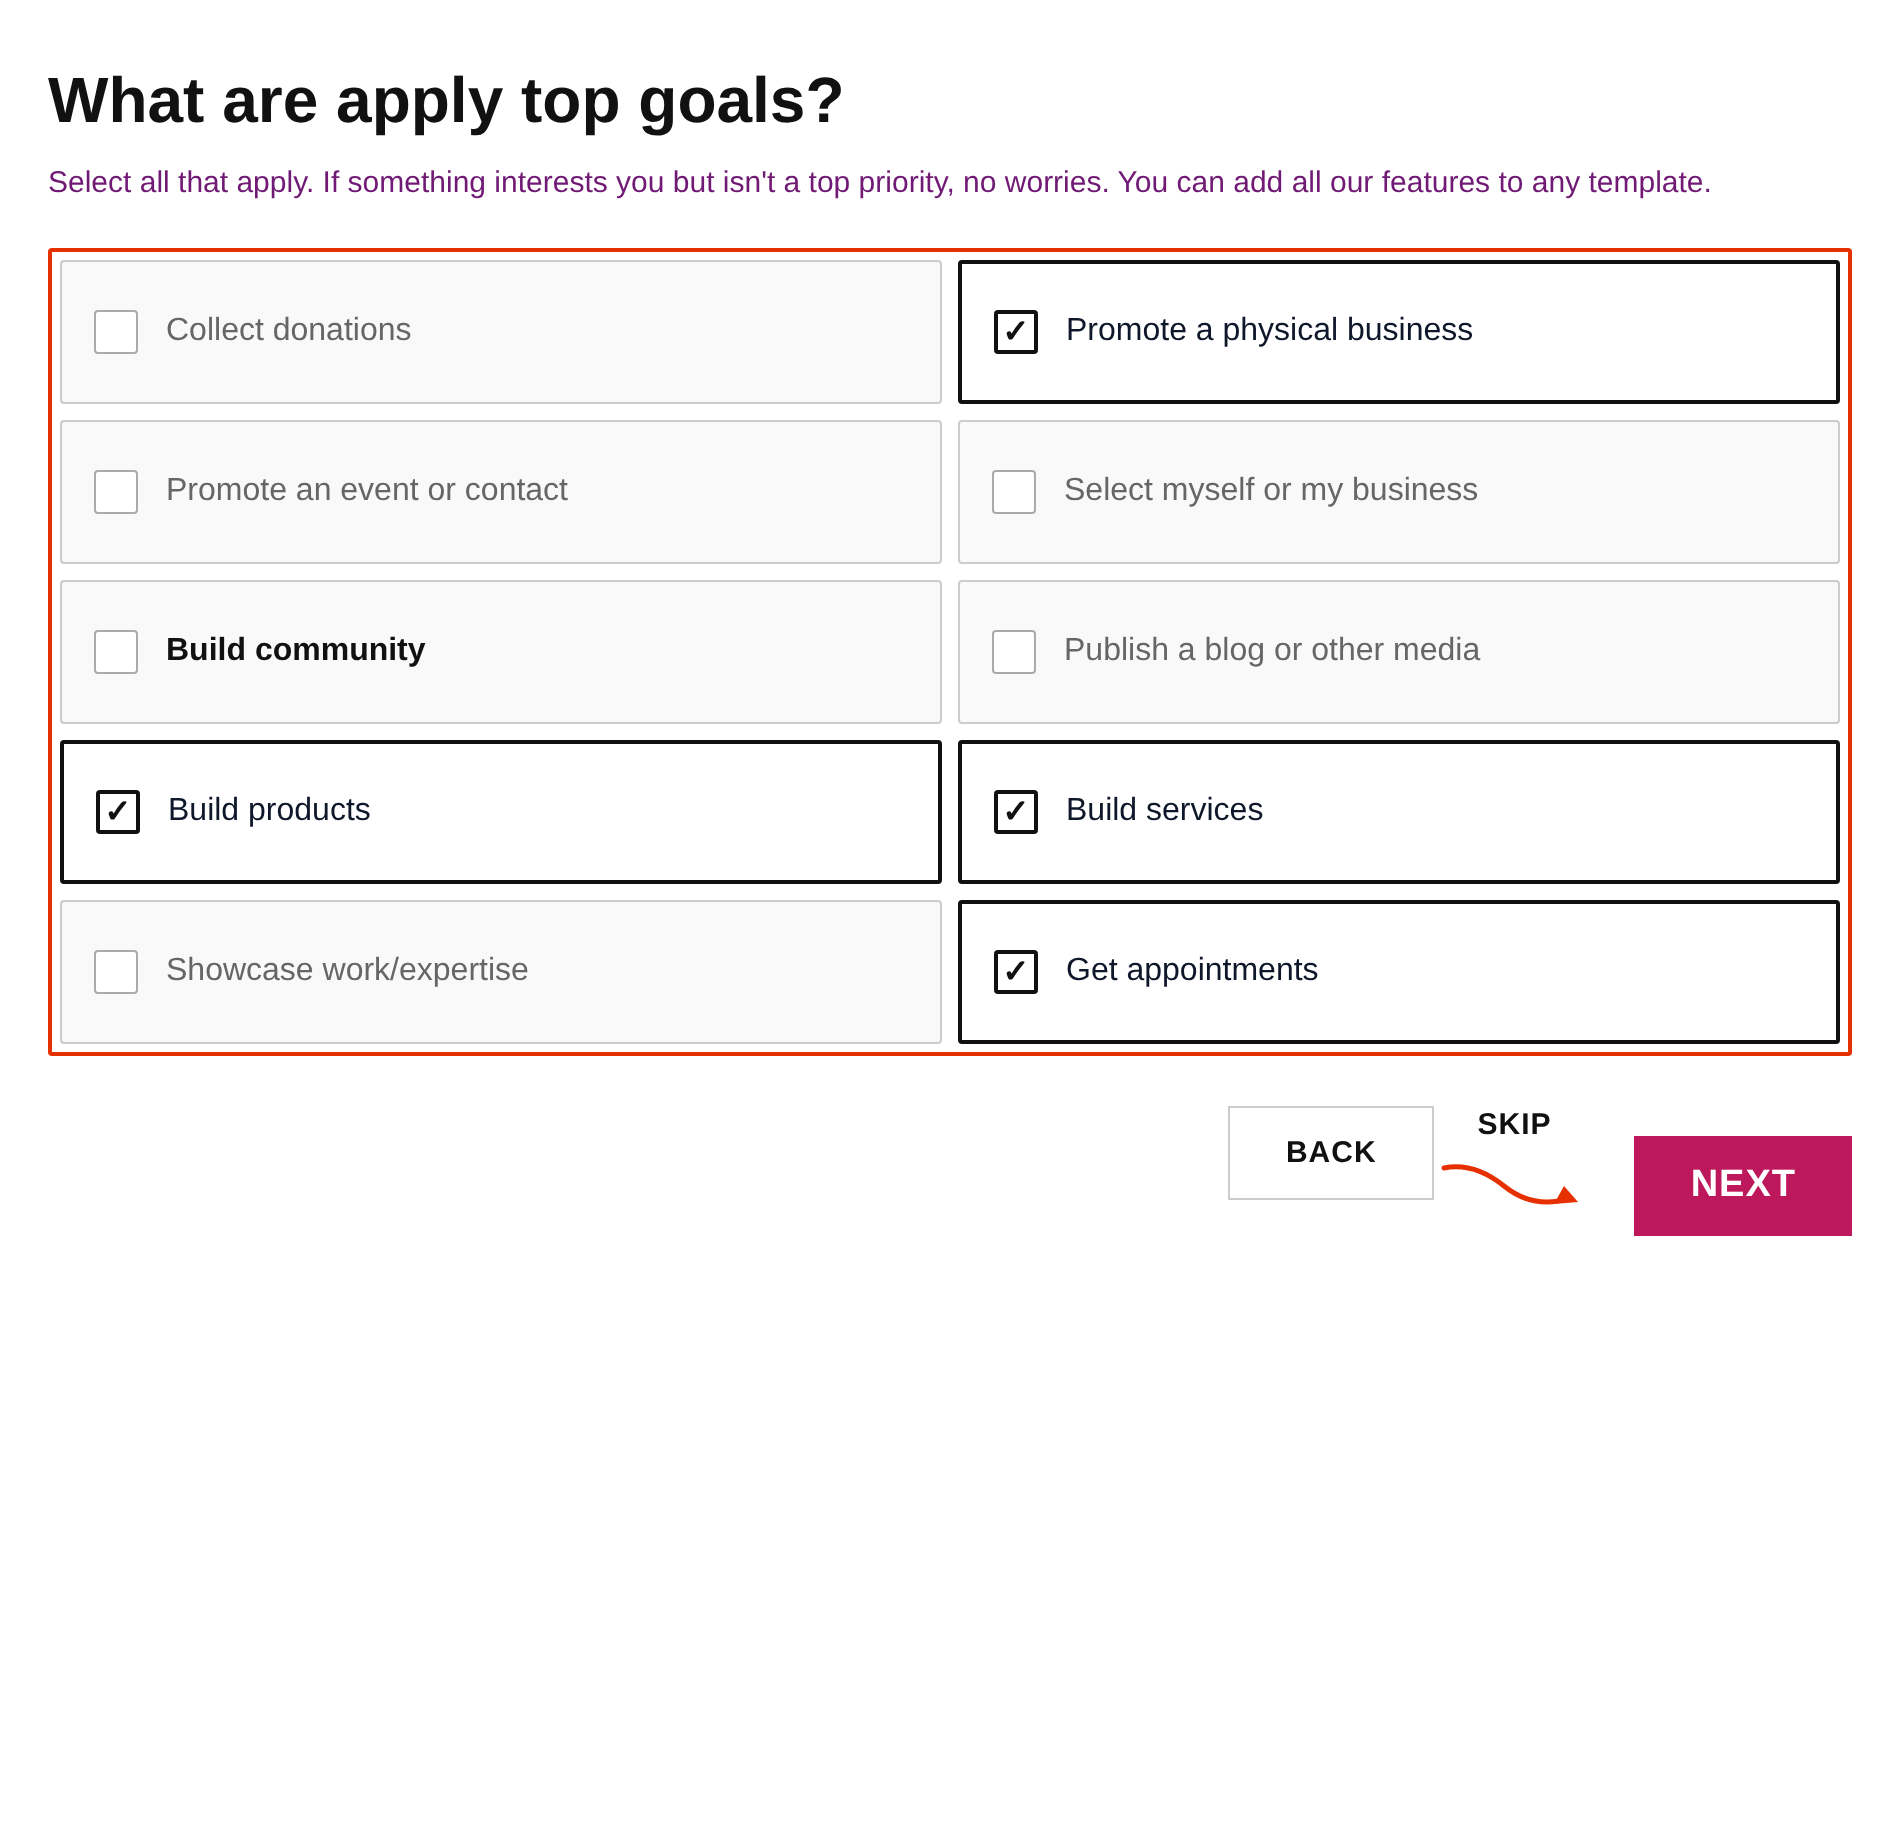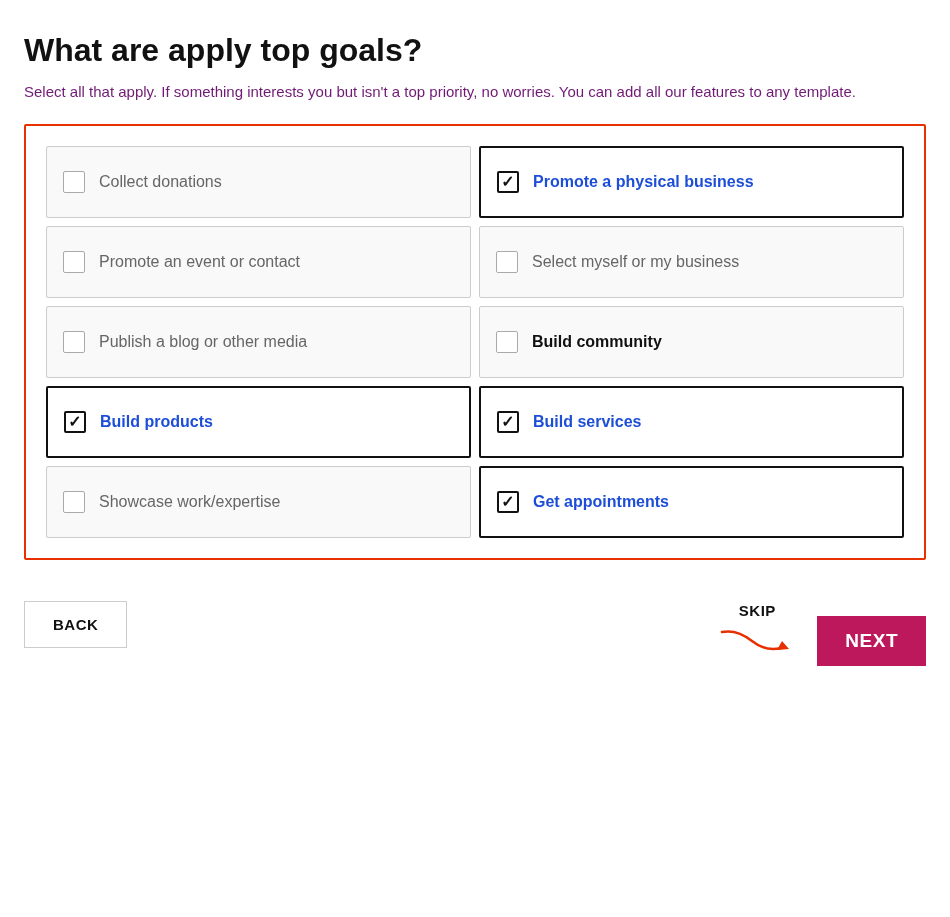--- a/index.html
+++ b/index.html
@@ -18,22 +18,22 @@
     }
     .subtitle {
       font-size: 15px;
       color: #701a75;
       margin-bottom: 20px;
       line-height: 1.5;
     }
     .goals-container {
       border: 2.5px solid #e63000;
       border-radius: 2px;
-      padding: 20px;
-      margin-bottom: 24px;
+      padding: 4px;
+      margin-bottom: 8px;
     }
     .goals-grid {
       display: grid;
       grid-template-columns: 1fr 1fr;
       gap: 8px;
     }
     .goal-item {
       display: flex;
       align-items: center;
       padding: 18px 16px;
@@ -66,31 +66,31 @@
     .checkmark {
       font-size: 16px;
       font-weight: 900;
       color: #111;
     }
     .goal-label {
       font-size: 16px;
       color: #666;
     }
     .goal-item.selected .goal-label {
-      color: #1d4ed8;
-      font-weight: 700;
+      color: #0f172a;
+      font-weight: 400;
     }
     .goal-item.bold-label .goal-label {
       color: #111;
       font-weight: 700;
     }
     .footer {
       display: flex;
       align-items: center;
-      justify-content: space-between;
+      justify-content: flex-end;
       margin-top: 8px;
     }
     .back-btn {
       border: 1.5px solid #ccc;
       background: #fff;
       padding: 14px 28px;
       font-size: 15px;
       font-weight: 700;
       color: #111;
       cursor: pointer;
@@ -142,27 +142,27 @@
         <span class="goal-label">Promote a physical business</span>
       </div>
       <div class="goal-item">
         <div class="checkbox"></div>
         <span class="goal-label">Promote an event or contact</span>
       </div>
       <div class="goal-item">
         <div class="checkbox"></div>
         <span class="goal-label">Select myself or my business</span>
       </div>
+      <div class="goal-item bold-label">
+        <div class="checkbox"></div>
+        <span class="goal-label">Build community</span>
+      </div>
       <div class="goal-item">
         <div class="checkbox"></div>
         <span class="goal-label">Publish a blog or other media</span>
-      </div>
-      <div class="goal-item bold-label">
-        <div class="checkbox"></div>
-        <span class="goal-label">Build community</span>
       </div>
       <div class="goal-item selected">
         <div class="checkbox">
           <span class="checkmark">✓</span>
         </div>
         <span class="goal-label">Build products</span>
       </div>
       <div class="goal-item selected">
         <div class="checkbox">
           <span class="checkmark">✓</span>

